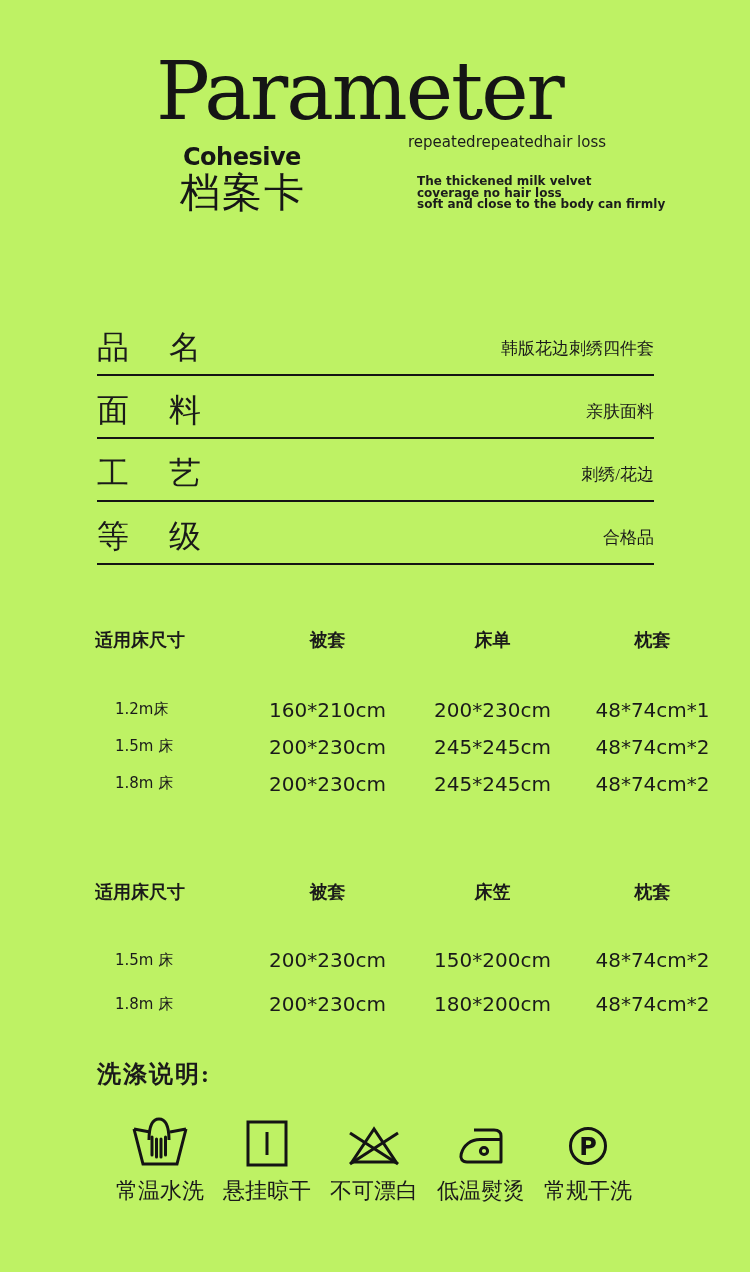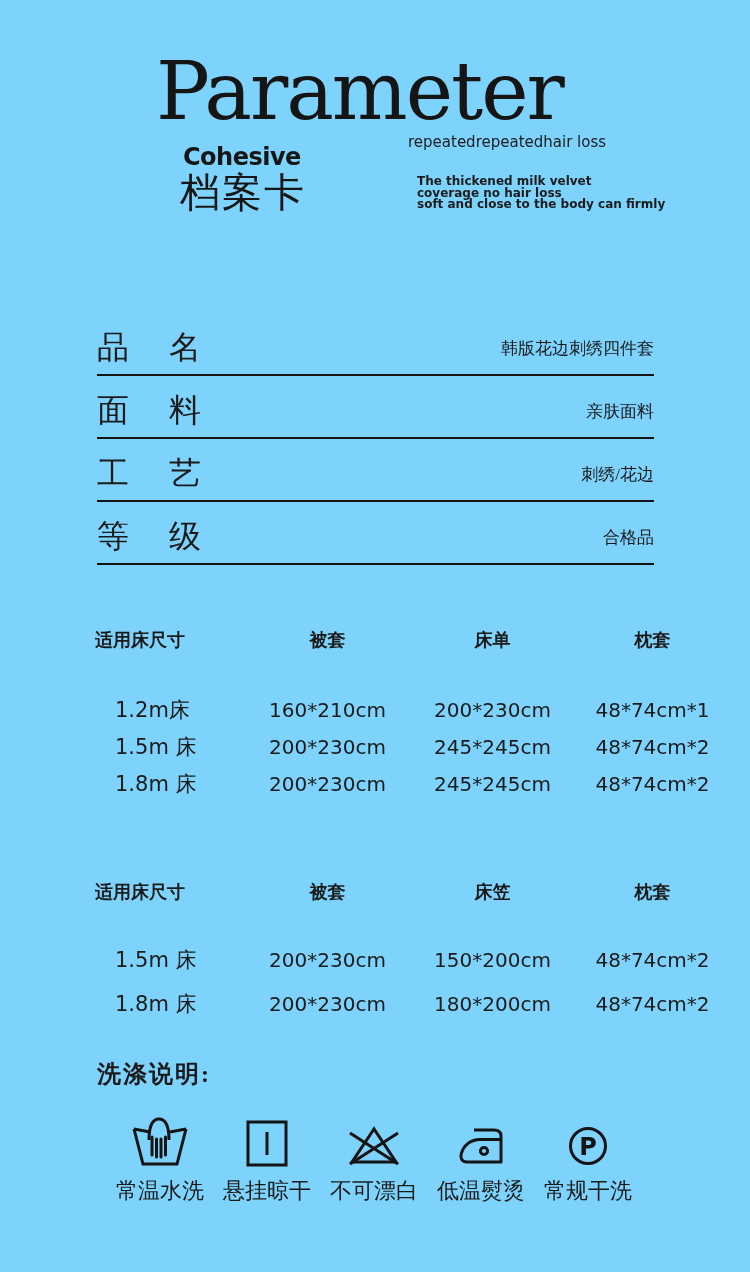--- a/index.html
+++ b/index.html
@@ -1,17 +1,17 @@
 <!DOCTYPE html>
 <html><head>
 <meta charset="utf-8">
 <style>
   html,body { margin:0; padding:0; background:#fff; }
   .page {
-    position:relative; width:750px; height:1272px; background:#7dd3fc;
+    position:relative; width:750px; height:1272px; background:#bef264;
     color:#1a1a1a; overflow:hidden;
     font-family:"Liberation Serif","DejaVu Serif",serif;
   }
 
   
   .brand-title {
     position:absolute; left:156px; top:52px;
     font-family:"DejaVu Serif","Liberation Serif",serif;
     font-size:80px; line-height:80px; letter-spacing:-2px; font-weight:400;
     color:#151515; white-space:nowrap;
@@ -58,21 +58,21 @@
   .size-rows.t1 { margin-top:33px; }
   .size-rows.t2 { margin-top:28px; }
   .size-row { align-items:center; }
   .size-row.h37 { height:37px; }
   .size-row.h44 { height:44px; }
   .size-row .c {
     text-align:center; align-self:center;
     font-family:"DejaVu Sans","Liberation Sans",sans-serif; font-size:20px;
     white-space:nowrap;
   }
-  .size-row .c:first-child { text-align:left; padding-left:20px; font-size:21px; }
+  .size-row .c:first-child { text-align:left; padding-left:20px; font-size:15px; }
 
   
   .care-title {
     position:absolute; left:97px; top:1058px;
     font-size:24px; font-weight:bold; letter-spacing:2px;
   }
   .care-items { position:absolute; left:110px; top:1115px; display:flex; gap:7px; }
   .care-item { width:100px; display:flex; flex-direction:column; align-items:center; }
   .care-icon-box { height:52px; display:flex; align-items:flex-end; justify-content:center; }
   .care-label { margin-top:9px; font-size:22px; white-space:nowrap; }

